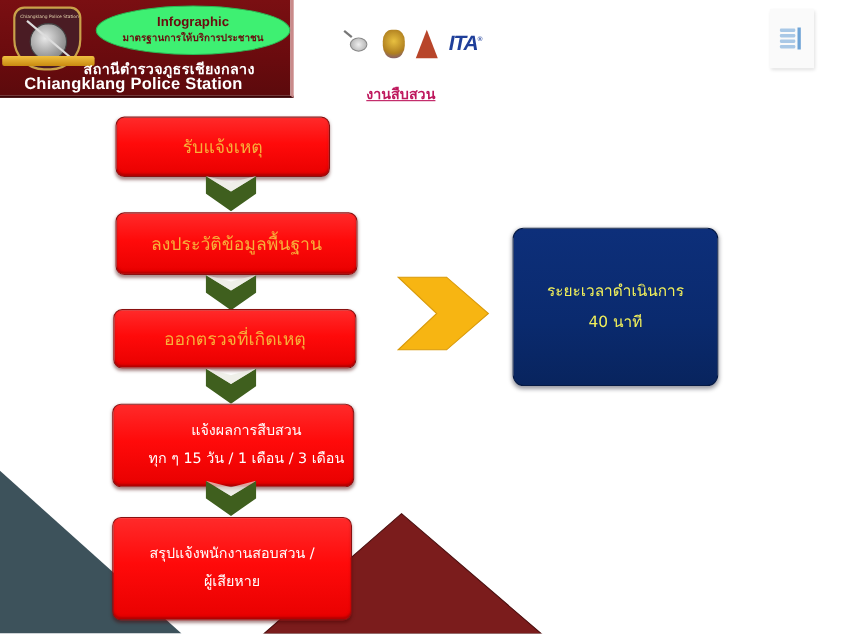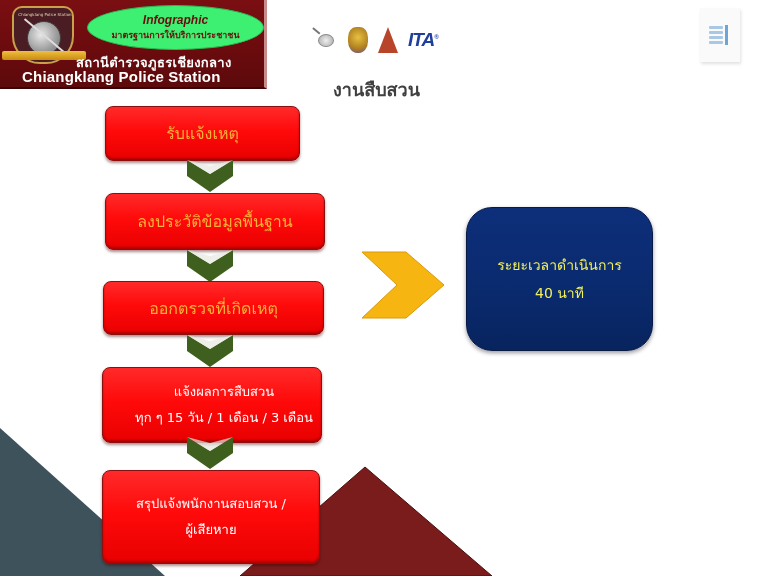--- a/index.html
+++ b/index.html
@@ -35,21 +35,21 @@
     }
     .ribbon {
       position: absolute; left: 2px; top: 51px; width: 84px; height: 9px;
       background: linear-gradient(180deg, #f0c040, #c98a10); border-radius: 2px;
     }
     .ellipse {
       position: absolute; left: 87px; top: 5px; width: 177px; height: 45px; border-radius: 50%;
       background: #3ef072; border: 1px solid #2bb854;
       display: flex; flex-direction: column; align-items: center; justify-content: center;
     }
-    .ellipse .t1 { font-family: "Liberation Sans", sans-serif; font-weight: bold; font-size: 12px; color: #6a0b0e; line-height: 15px; font-style: italic; }
+    .ellipse .t1 { font-family: "Liberation Sans", sans-serif; font-weight: bold; font-size: 12px; color: #6a0b0e; line-height: 15px; }
     .ellipse .t2 { font-family: "DejaVu Sans", sans-serif; font-weight: bold; font-size: 9px; color: #6a0b0e; line-height: 14px; }
     .station-th {
       position: absolute; left: 76px; top: 52px; font-weight: bold; font-size: 13px; color: #ffffff;
       letter-spacing: 0.3px; white-space: nowrap; text-align: center;
     }
     .station-en {
       position: absolute; left: 22px; top: 68px; font-family: "Liberation Sans", sans-serif;
       font-weight: bold; font-size: 15px; color: #ffffff; white-space: nowrap; letter-spacing: 0.2px;
     }
 
@@ -61,21 +61,21 @@
     .logo-mag .handle { position: absolute; left: 0; top: 2px; width: 9px; height: 1.5px; background: #777; transform: rotate(40deg); }
     .logo-crest { width: 20px; height: 26px; border-radius: 40% 40% 45% 45%;
       background: radial-gradient(circle at 50% 40%, #e8c040, #b08020 60%, #6a4b9a); }
     .logo-temple { width: 0; height: 0; border-left: 10px solid transparent; border-right: 10px solid transparent;
       border-bottom: 26px solid #b8452a; }
     .logo-itax { font-family: "Liberation Sans", sans-serif; font-weight: bold; font-style: italic; font-size: 19px;
       color: #1f3f9a; letter-spacing: -1px; }
     .logo-itax sup { font-size: 6px; color: #1f3f9a; }
 
     .page-title {
-      position: absolute; left: 333px; top: 75px; font-weight: bold; font-size: 18px; color: #404040;
+      position: absolute; left: 333px; top: 75px; font-weight: bold; font-size: 13px; color: #be185d; text-decoration: underline;
     }
 
     
     .doc-icon {
       position: absolute; left: 700px; top: 8px; width: 40px; height: 54px;
       background: #fafafa; box-shadow: 1px 2px 3px rgba(0,0,0,0.12);
     }
     .doc-icon .line { position: absolute; left: 9px; width: 14px; height: 3px; background: #a9c8e6; border-radius: 1px; }
     .doc-icon .spine { position: absolute; left: 25px; top: 17px; width: 3px; height: 20px; background: #6fa4d6; }
 
@@ -89,21 +89,21 @@
     }
     .step .label-orange { font-size: 16px; color: #f7b03a; font-weight: normal; }
     .step .label-white { font-size: 13px; color: #ffffff; line-height: 26px; }
 
     .chev { position: absolute; width: 46px; height: 32px; }
 
     .arrow-yellow { position: absolute; left: 360px; top: 251px; width: 86px; height: 68px; }
 
     .duration-box {
       position: absolute; left: 466px; top: 207px; width: 187px; height: 144px;
-      border-radius: 26px; background: linear-gradient(180deg, #0d2f7a 0%, #0a2a6e 60%, #08245e 100%);
+      border-radius: 10px; background: linear-gradient(180deg, #0d2f7a 0%, #0a2a6e 60%, #08245e 100%);
       border: 1px solid #061a44; box-shadow: 0 2px 4px rgba(0,0,20,0.4);
       display: flex; flex-direction: column; align-items: center; justify-content: center;
     }
     .duration-box .d { font-size: 14px; color: #f2f05a; line-height: 28px; }
   </style>
 </head>
 <body>
 
 <svg class="bg-slate" viewBox="0 0 768 576">
   <polygon points="0,428 165,576 0,576" fill="#3d525b"></polygon>

